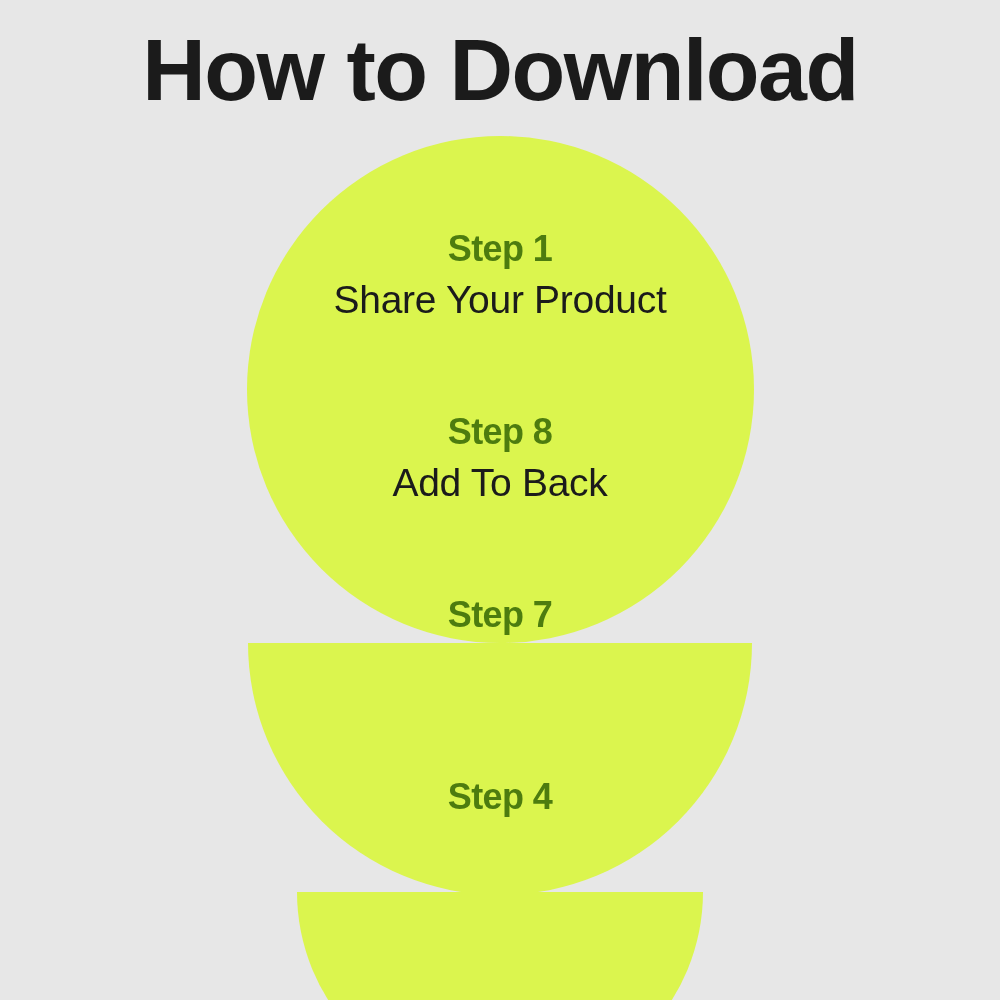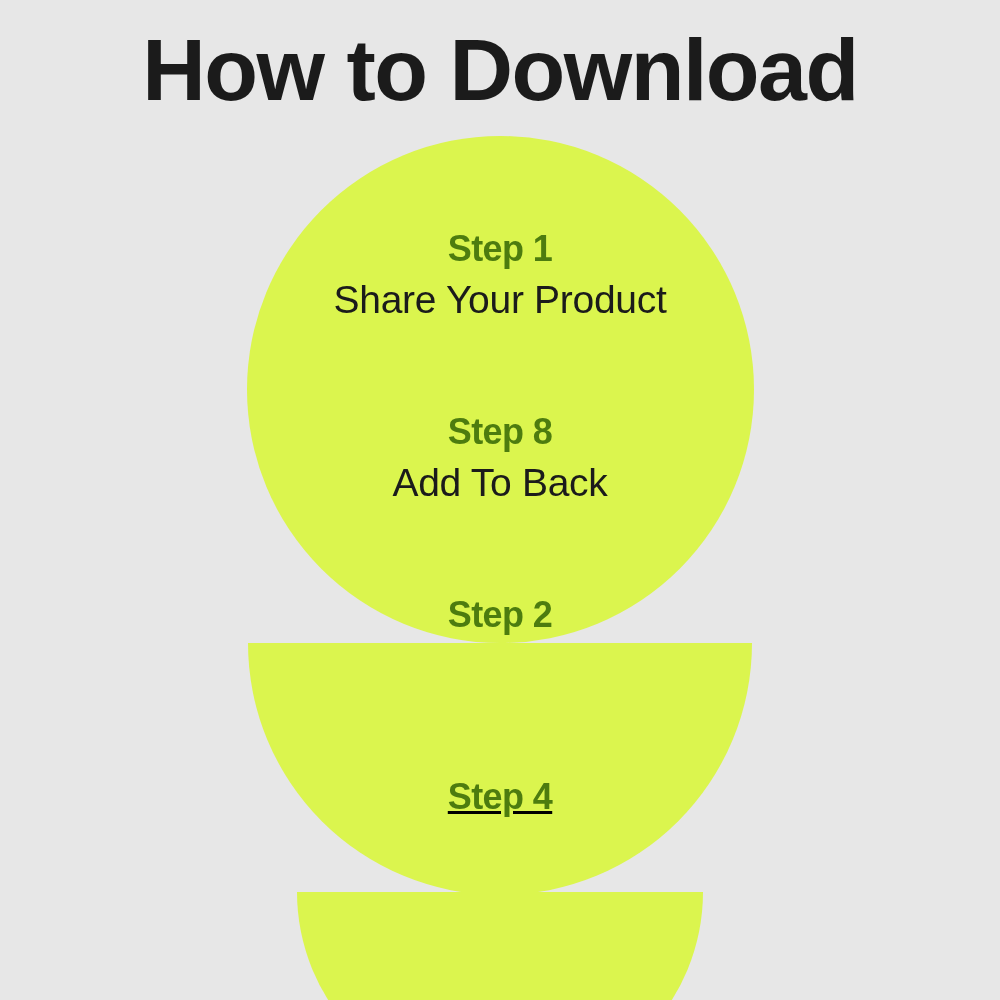--- a/index.html
+++ b/index.html
@@ -116,21 +116,21 @@
     line-height: 48px;
     letter-spacing: -0.3px;
     color: #1b1b1b;
     white-space: nowrap;
   }
 
   
   #step-block-1 { top: 222px; }
   #step-block-2 { top: 405px; }
   #step-block-3 { top: 588px; }
-  #step-block-4 { top: 770px; text-decoration: underline; }
+  #step-block-4 { top: 770px; }
 </style>
 </head>
 <body>
 
 <div id="canvas">
 
   <div class="shape-layer">
     <div class="shape-circle"></div>
     <div class="shape-bowl-large"></div>
     <div class="shape-bowl-small"></div>
@@ -144,21 +144,21 @@
       <div class="step-heading">Step 1</div>
       <div class="step-desc">Share Your Product</div>
     </div>
 
     <div class="step-block" id="step-block-2">
       <div class="step-heading">Step 8</div>
       <div class="step-desc">Add To Back</div>
     </div>
 
     <div class="step-block" id="step-block-3">
-      <div class="step-heading">Step 2</div>
+      <div class="step-heading">Step 7</div>
     </div>
 
     <div class="step-block" id="step-block-4">
       <div class="step-heading">Step 4</div>
     </div>
 
   </div>
 </div>
 
 </body></html>

